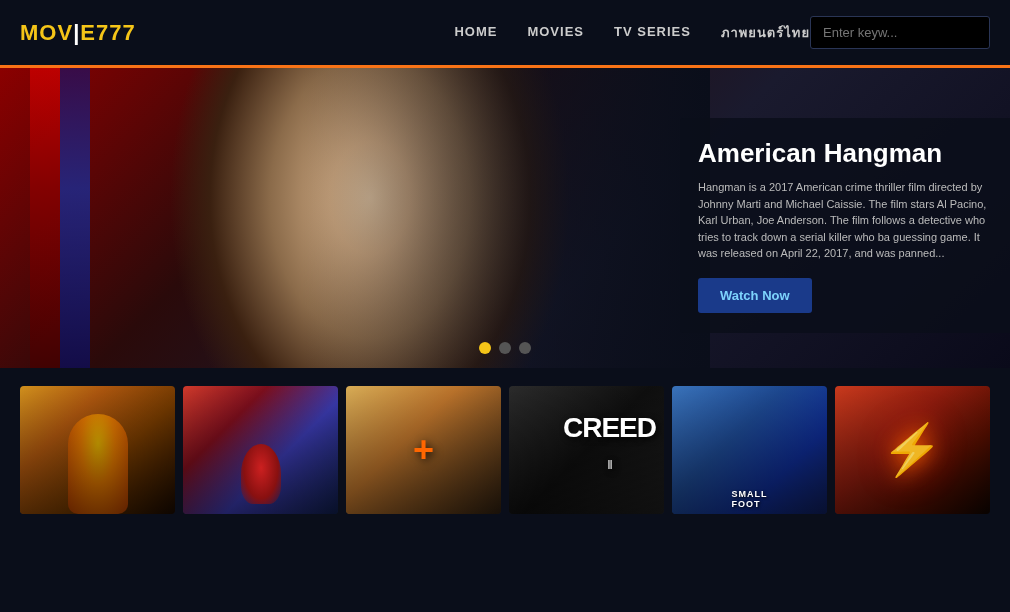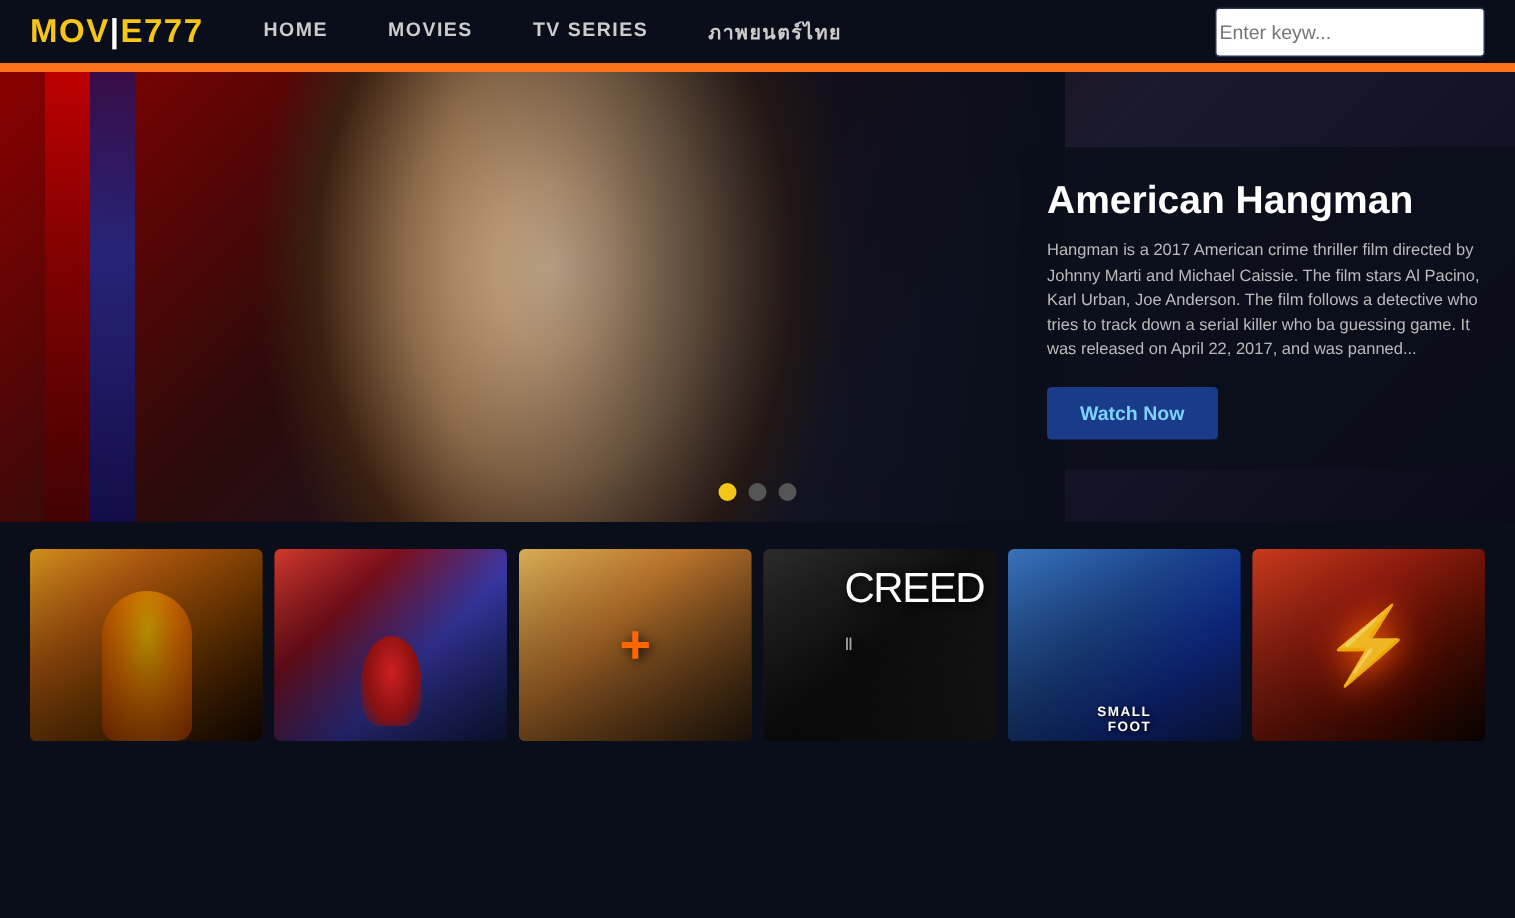--- a/index.html
+++ b/index.html
@@ -4,51 +4,52 @@
   <style>
     * { margin: 0; padding: 0; box-sizing: border-box; }
     body { background: #0a0e1a; color: #fff; font-family: Arial, sans-serif; width: 1010px; min-height: 612px; overflow-x: hidden; }
 
     
     .navbar {
       background: #0a0e1a;
       display: flex;
       align-items: center;
       padding: 0 20px;
-      height: 48px;
-      border-bottom: 6px solid #f97316;
+      height: 68px;
+      border-bottom: 3px solid #f97316;
     }
     .logo {
       font-size: 22px;
       font-weight: 900;
       letter-spacing: 1px;
       color: #f5c518;
       margin-right: 40px;
       font-family: 'Arial Black', sans-serif;
     }
     .logo span.pipe { color: #fff; }
     .nav-links {
       display: flex;
-      gap: 40px;
+      gap: 30px;
       list-style: none;
       flex: 1;
+      justify-content: flex-end;
     }
     .nav-links li a {
       color: #ccc;
       text-decoration: none;
       font-size: 13px;
       font-weight: 600;
       letter-spacing: 1px;
       text-transform: uppercase;
     }
     .search-box {
-      background: #ffffff;
+      background: #000000;
       border: 1px solid #2a3555;
       border-radius: 3px;
-      padding: 8px 2px;
+      padding: 8px 12px;
       color: #888;
       font-size: 13px;
       width: 180px;
       outline: none;
     }
 
     
     .hero {
       position: relative;
       width: 100%;
@@ -204,27 +205,28 @@
       left: 50%;
       transform: translate(-50%, -50%);
       font-size: 36px;
       font-weight: 900;
       color: #ff6600;
       text-shadow: 2px 2px 8px rgba(0,0,0,0.8);
     }
     
     .creed-text {
       position: absolute;
-      top: 10px;
+      top: 26px;
       right: 8px;
       font-size: 28px;
-      font-weight: 400;
+      font-weight: 700;
       color: #fff;
       text-shadow: 2px 2px 6px rgba(0,0,0,0.9);
       letter-spacing: -1px;
+      text-align: center;
     }
     .card-overlay {
       position: absolute;
       inset: 0;
       background: linear-gradient(180deg, rgba(0,0,0,0.1) 0%, rgba(0,0,0,0.5) 100%);
     }
   </style>
 </head>
 <body>
 
@@ -281,21 +283,21 @@
       <div class="plus-overlay">+</div>
     </div>
 
     <div class="movie-card movie-card-4">
       <div class="card-overlay"></div>
       <div class="creed-text">CREED<br><span style="font-size:12px;color:#aaa;">II</span></div>
     </div>
 
     <div class="movie-card movie-card-5">
       <div class="card-overlay"></div>
-      <div style="position:absolute;bottom:5px;left:50%;transform:translateX(-50%);font-size:9px;font-weight:700;color:#fff;text-align:right;letter-spacing:1px;text-shadow:1px 1px 3px #000;">SMALL<br>FOOT</div>
+      <div style="position:absolute;bottom:5px;left:50%;transform:translateX(-50%);font-size:9px;font-weight:700;color:#fff;text-align:left;letter-spacing:1px;text-shadow:1px 1px 3px #000;">SMALL<br>FOOT</div>
     </div>
 
     <div class="movie-card movie-card-6">
       <div class="card-overlay"></div>
 
       <div style="position:absolute;top:50%;left:50%;transform:translate(-50%,-50%);font-size:50px;color:#ffcc00;text-shadow:0 0 20px #ff6600,0 0 40px #ff3300;opacity:0.9;">⚡</div>
     </div>
 
   </div>
 </div>

